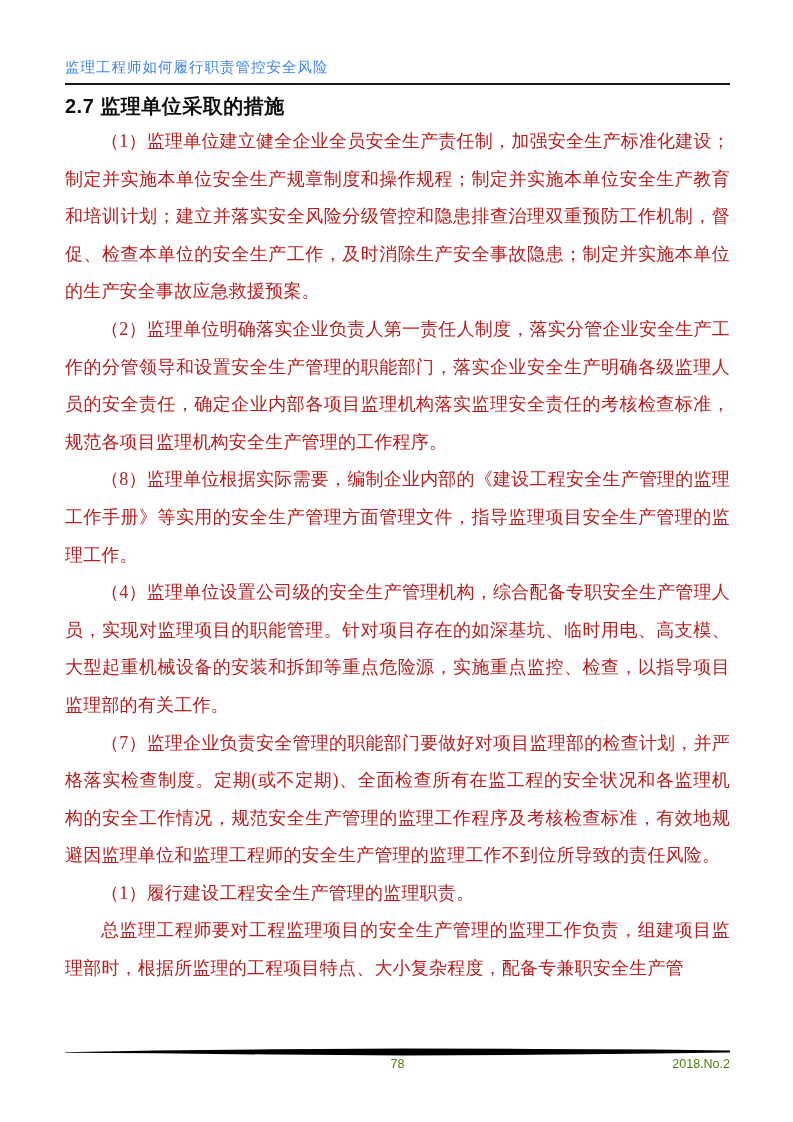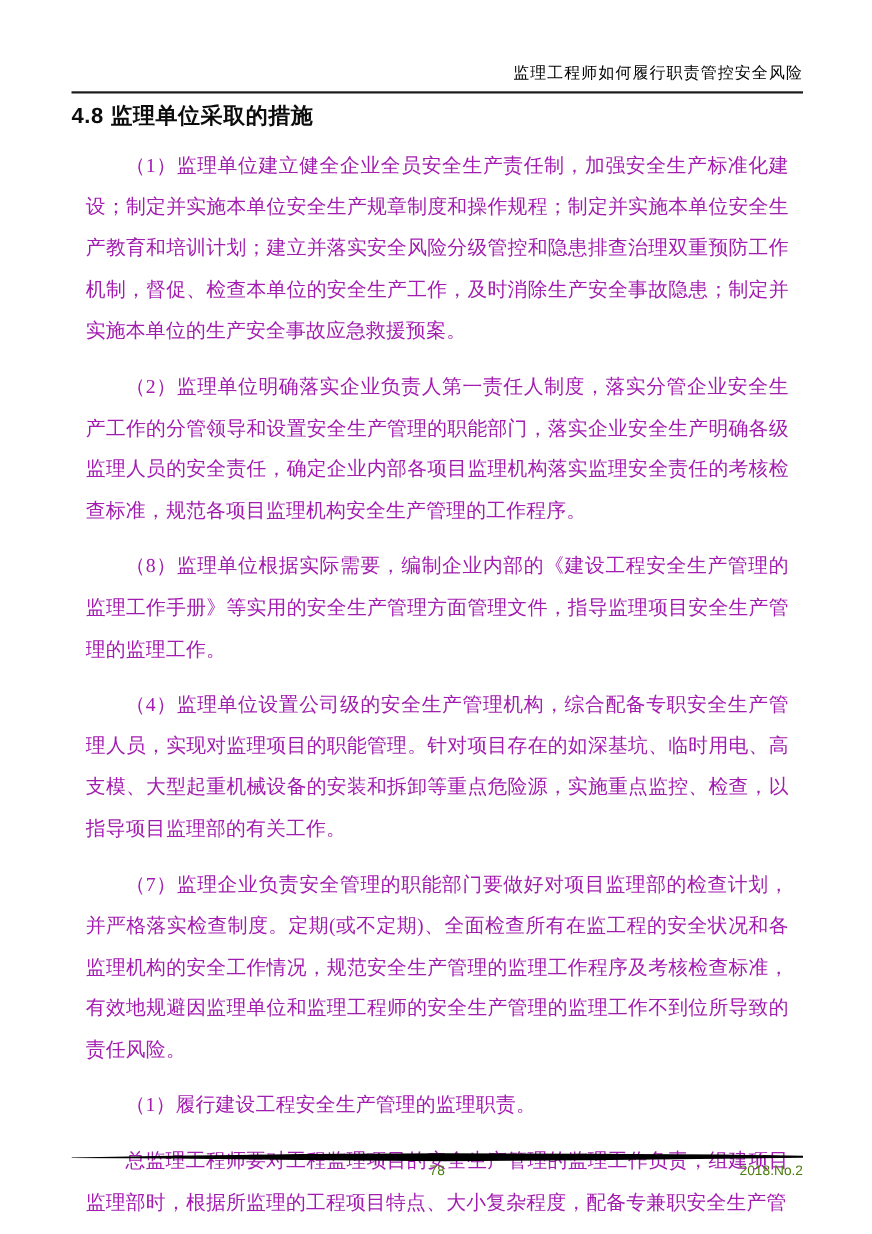--- a/index.html
+++ b/index.html
@@ -17,49 +17,49 @@
     font-family: "Liberation Serif", "DejaVu Serif", serif;
   }
   .content {
     position: absolute;
     left: 65px;
     top: 0;
     width: 665px;
   }
   .running-head {
     margin-top: 58px;
-    text-align: right;
+    text-align: left;
     font-size: 14.5px;
     letter-spacing: 1px;
-    color: #000000;
+    color: #3b82f6;
     line-height: 18px;
   }
   .header-rule {
     margin-top: 7px;
     border: 0;
     border-top: 2px solid #1a1a1a;
     height: 0;
   }
   h2.sec-heading {
     font-family: "Liberation Sans", "DejaVu Sans", sans-serif;
     font-weight: bold;
     font-size: 20px;
     line-height: 26px;
     margin: 7px 0 4px 0;
     color: #0d0d0d;
     letter-spacing: 0.5px;
   }
   p.body-par {
-    margin: 13px;
+    margin: 0;
     font-size: 18px;
     line-height: 37.6px;
     text-indent: 2em;
     text-align: justify;
     text-justify: inter-character;
-    color: #a21caf;
+    color: #b91c1c;
     letter-spacing: 0.2px;
   }
   .footer {
     position: absolute;
     left: 65px;
     top: 1048px;
     width: 665px;
   }
   .footer-bar {
     display: block;
@@ -88,21 +88,21 @@
 </style>
 </head>
 <body>
 
 <div class="page">
   <div class="content">
 
     <div class="running-head">监理工程师如何履行职责管控安全风险</div>
     <hr class="header-rule">
 
-    <h2 class="sec-heading">4.8 监理单位采取的措施</h2>
+    <h2 class="sec-heading">2.7 监理单位采取的措施</h2>
 
     <p class="body-par">（1）监理单位建立健全企业全员安全生产责任制，加强安全生产标准化建设；制定并实施本单位安全生产规章制度和操作规程；制定并实施本单位安全生产教育和培训计划；建立并落实安全风险分级管控和隐患排查治理双重预防工作机制，督促、检查本单位的安全生产工作，及时消除生产安全事故隐患；制定并实施本单位的生产安全事故应急救援预案。</p>
     <p class="body-par">（2）监理单位明确落实企业负责人第一责任人制度，落实分管企业安全生产工作的分管领导和设置安全生产管理的职能部门，落实企业安全生产明确各级监理人员的安全责任，确定企业内部各项目监理机构落实监理安全责任的考核检查标准，规范各项目监理机构安全生产管理的工作程序。</p>
     <p class="body-par">（8）监理单位根据实际需要，编制企业内部的《建设工程安全生产管理的监理工作手册》等实用的安全生产管理方面管理文件，指导监理项目安全生产管理的监理工作。</p>
     <p class="body-par">（4）监理单位设置公司级的安全生产管理机构，综合配备专职安全生产管理人员，实现对监理项目的职能管理。针对项目存在的如深基坑、临时用电、高支模、大型起重机械设备的安装和拆卸等重点危险源，实施重点监控、检查，以指导项目监理部的有关工作。</p>
     <p class="body-par">（7）监理企业负责安全管理的职能部门要做好对项目监理部的检查计划，并严格落实检查制度。定期(或不定期)、全面检查所有在监工程的安全状况和各监理机构的安全工作情况，规范安全生产管理的监理工作程序及考核检查标准，有效地规避因监理单位和监理工程师的安全生产管理的监理工作不到位所导致的责任风险。</p>
 
 
     <p class="body-par">（1）履行建设工程安全生产管理的监理职责。</p>
     <p class="body-par">总监理工程师要对工程监理项目的安全生产管理的监理工作负责，组建项目监理部时，根据所监理的工程项目特点、大小复杂程度，配备专兼职安全生产管</p>

